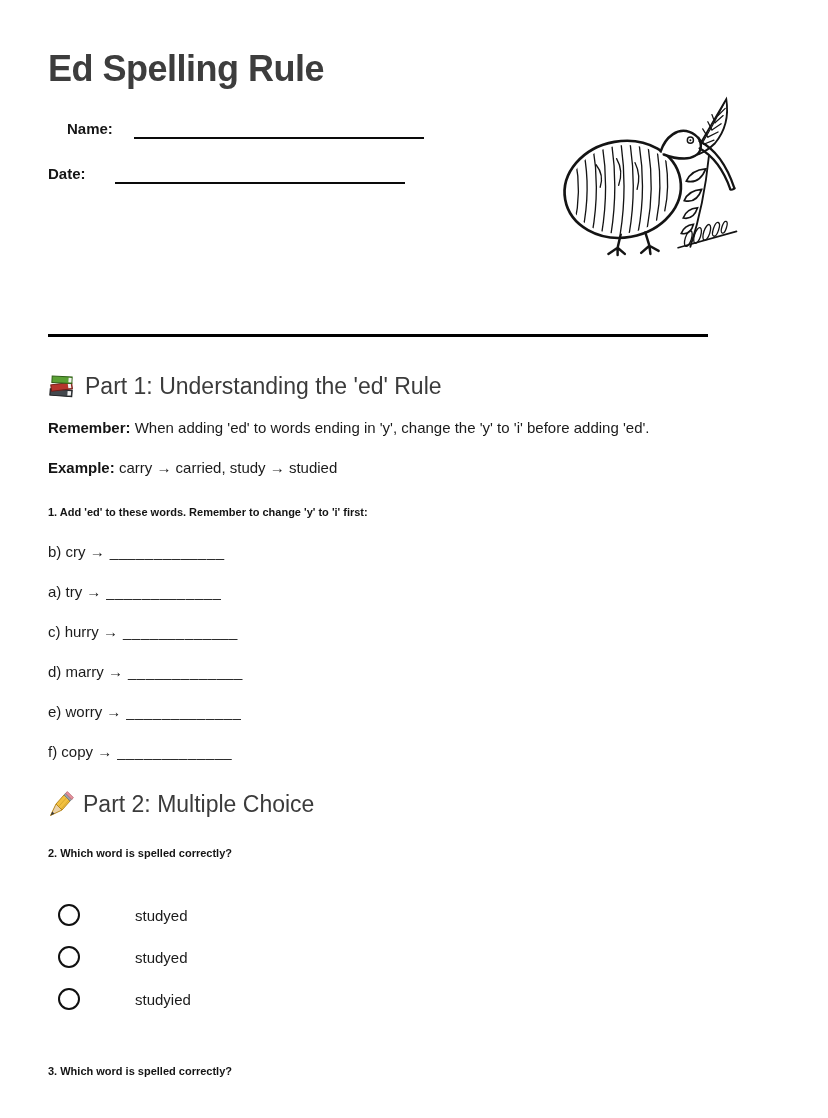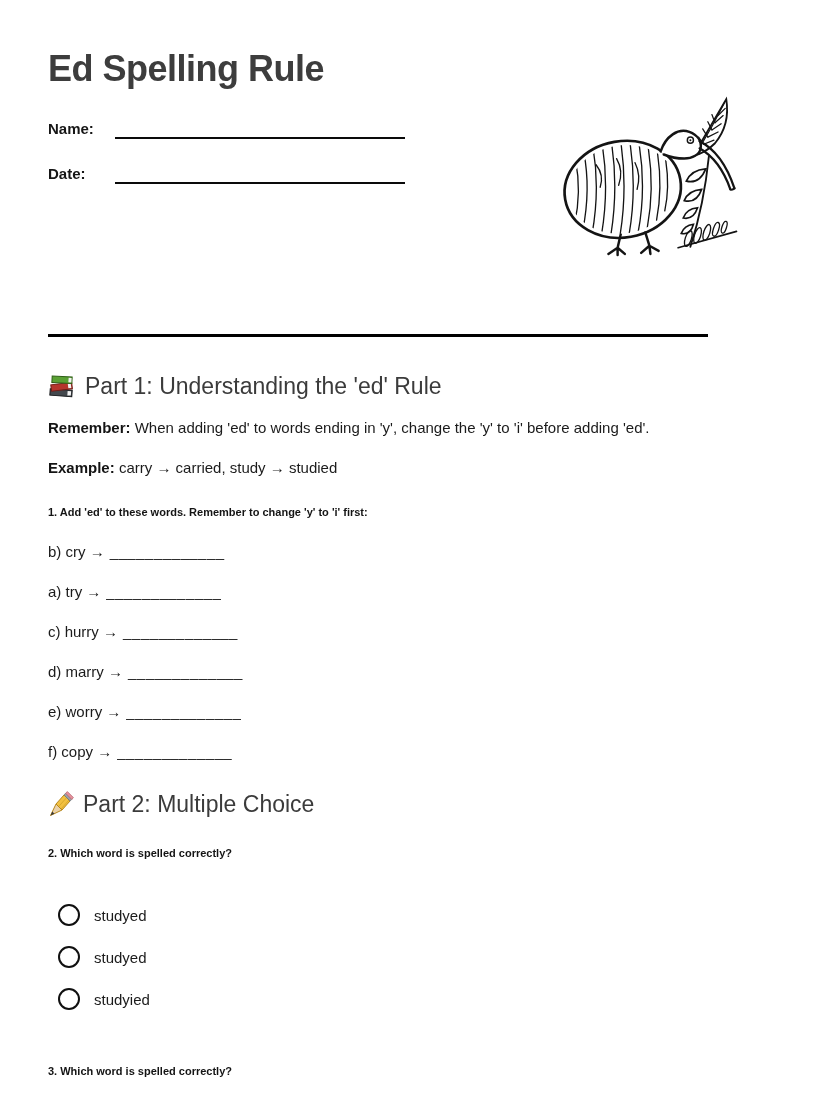--- a/index.html
+++ b/index.html
@@ -22,21 +22,21 @@
     line-height: 46px;
     font-weight: 700;
     color: #3d3d3d;
     letter-spacing: -0.5px;
   }
   .field-row {
     display: flex;
     align-items: flex-end;
     height: 22px;
   }
-  .field-row.name { margin-top: 25px; }
+  .field-row.name { margin-top: 25px; margin-left: 19px; }
   .field-row.date { margin-top: 23px; }
   .field-label {
     width: 67px;
     font-size: 15px;
     font-weight: 700;
     color: #161616;
     line-height: 20px;
   }
   .field-line {
     width: 290px;
@@ -80,20 +80,21 @@
   .q3 { margin-top: 50px; }
   .fill-item { margin-top: 18px; font-size: 15px; line-height: 22px; }
   .fill-item:first-of-type { margin-top: 18px; }
   .answer-blank { margin-left: 5px; letter-spacing: 0.5px; color: #1b1b1b; }
   .radio-group { margin-top: 40px; padding-left: 10px; }
   .radio-row {
     display: flex;
     align-items: center;
     height: 22px;
     margin-bottom: 20px;
+    gap: 41px;
   }
   .radio-row:last-child { margin-bottom: 3px; }
   .radio-circle {
     width: 22px;
     height: 22px;
     border: 2.5px solid #101010;
     border-radius: 50%;
     background: #ffffff;
     flex: 0 0 auto;
     cursor: pointer;

